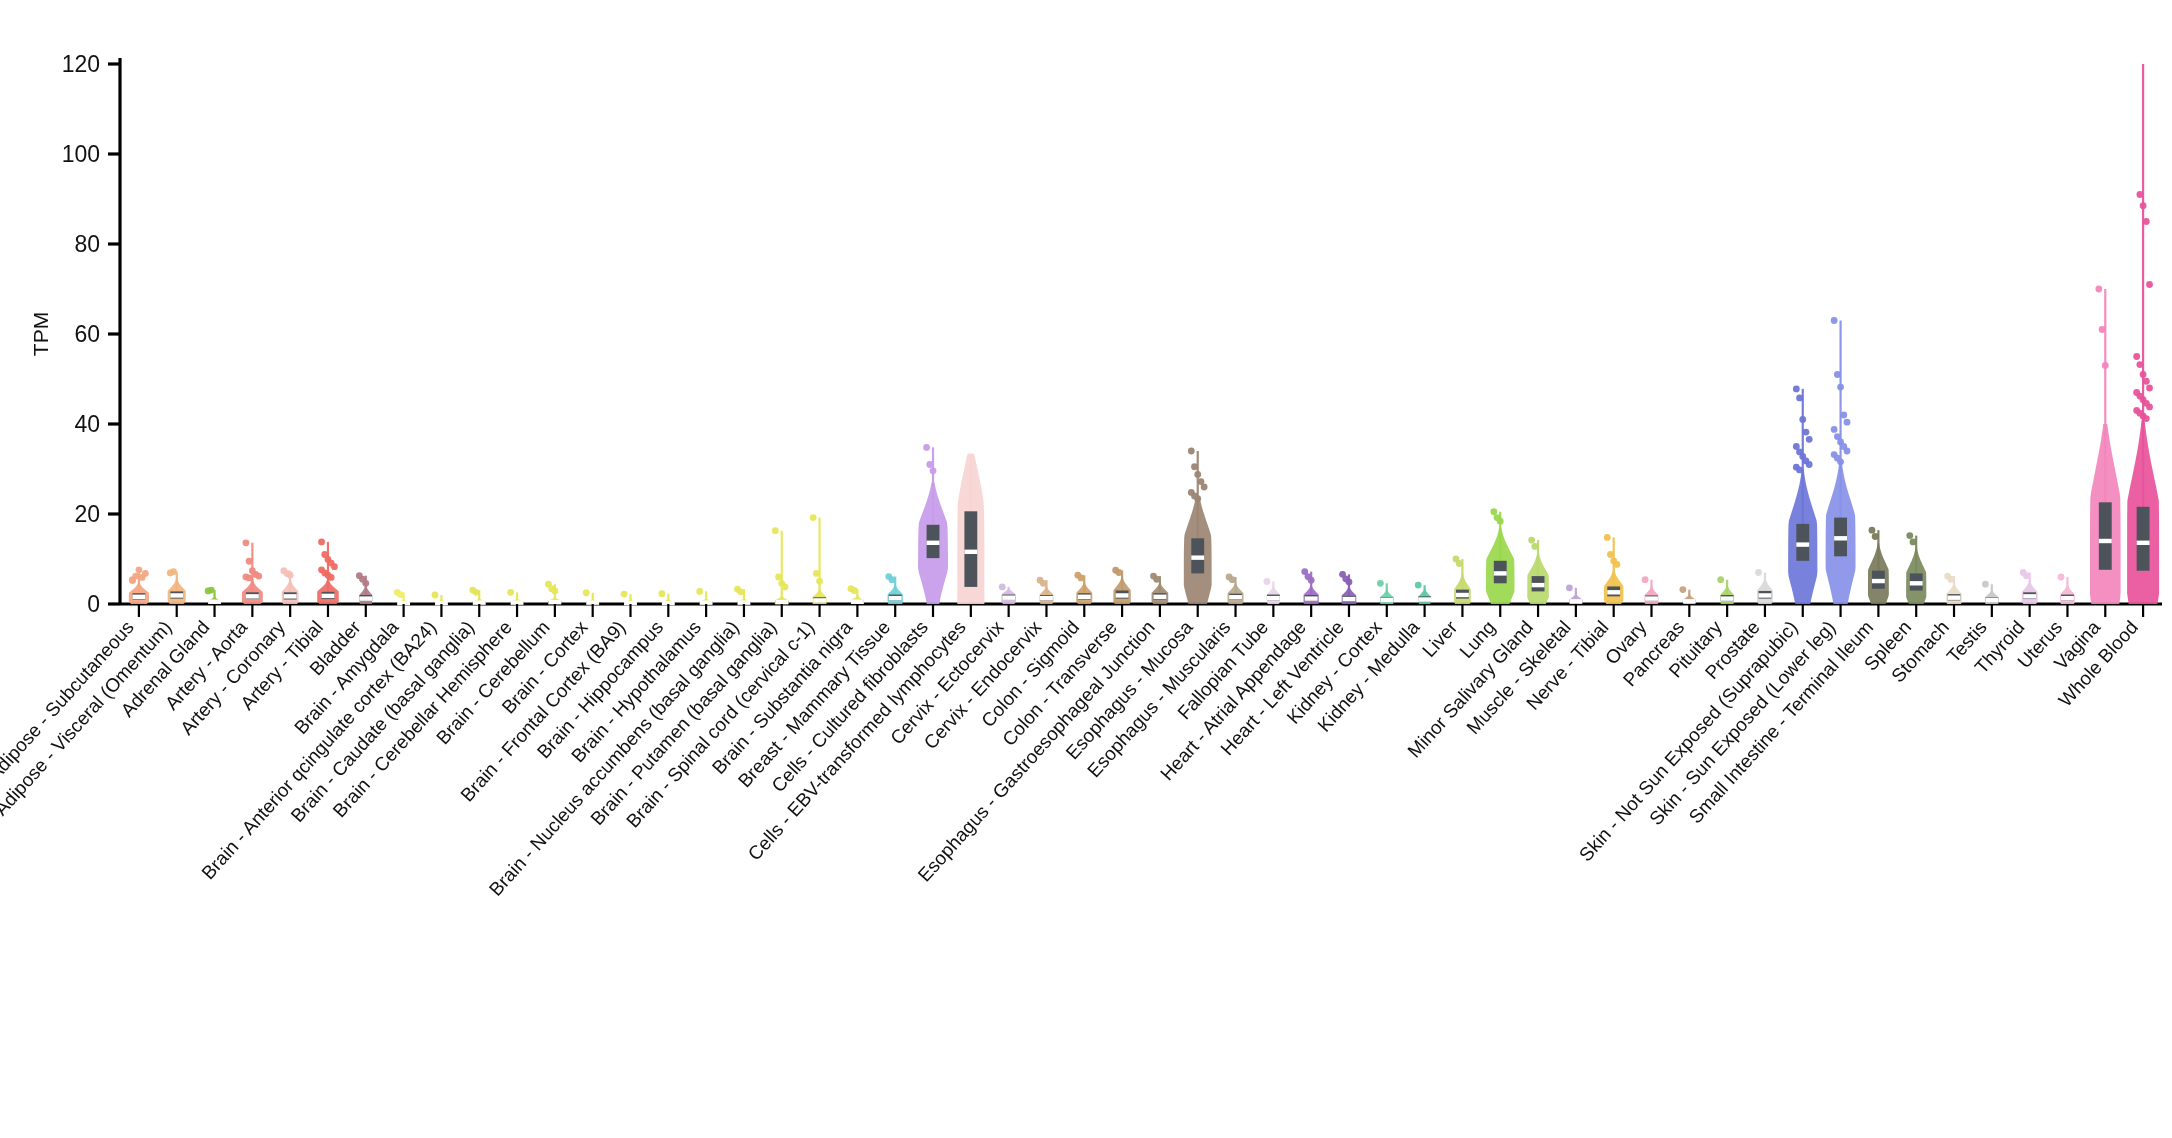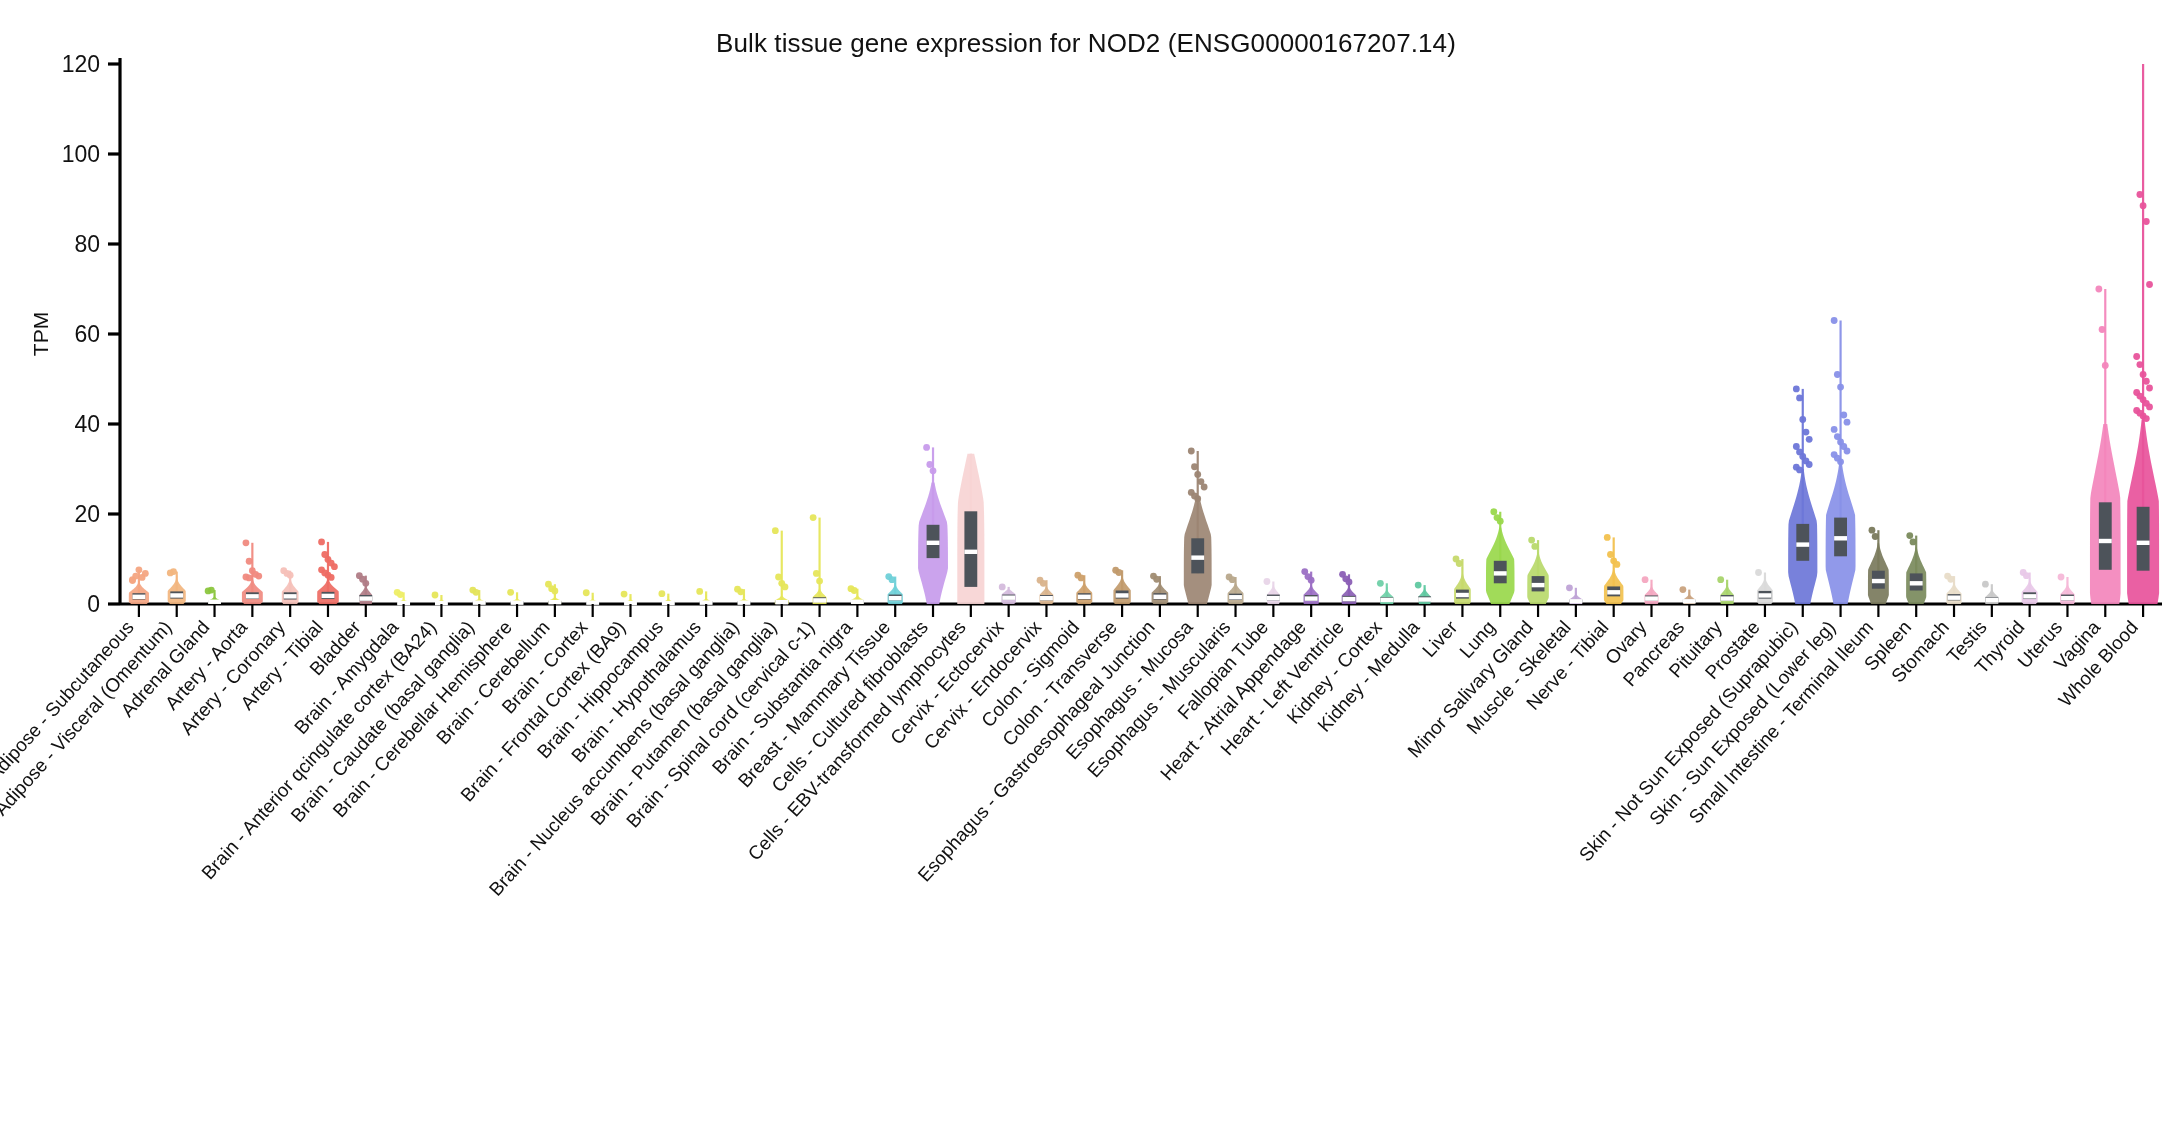--- a/index.html
+++ b/index.html
@@ -9,21 +9,20 @@
   #plot-svg{position:absolute;left:0;top:0;}
   .axis-label-y{font-size:21px;fill:#111;}
   .tick-text{font-size:23px;fill:#111;}
   .xtick-text{font-size:19px;fill:#111;}
 </style>
 </head>
 <body>
 
 <div id="root">
 
-  <div id="chart-title">Bulk tissue gene expression for NOD2 (ENSG00000167207.14)</div>
 
   <svg id="plot-svg" width="2172" height="1138">
       <line x1="120" y1="58" x2="120" y2="604" stroke="#000" stroke-width="3.2"></line>
       <line x1="120" y1="604" x2="2162" y2="604" stroke="#000" stroke-width="3.2"></line>
       <line x1="108" y1="604" x2="120" y2="604" stroke="#000" stroke-width="3.2"></line>
       <text x="100" y="612" text-anchor="end" class="tick-text">0</text>
       <line x1="108" y1="514" x2="120" y2="514" stroke="#000" stroke-width="3.2"></line>
       <text x="100" y="522" text-anchor="end" class="tick-text">20</text>
       <line x1="108" y1="424" x2="120" y2="424" stroke="#000" stroke-width="3.2"></line>
       <text x="100" y="432" text-anchor="end" class="tick-text">40</text>

